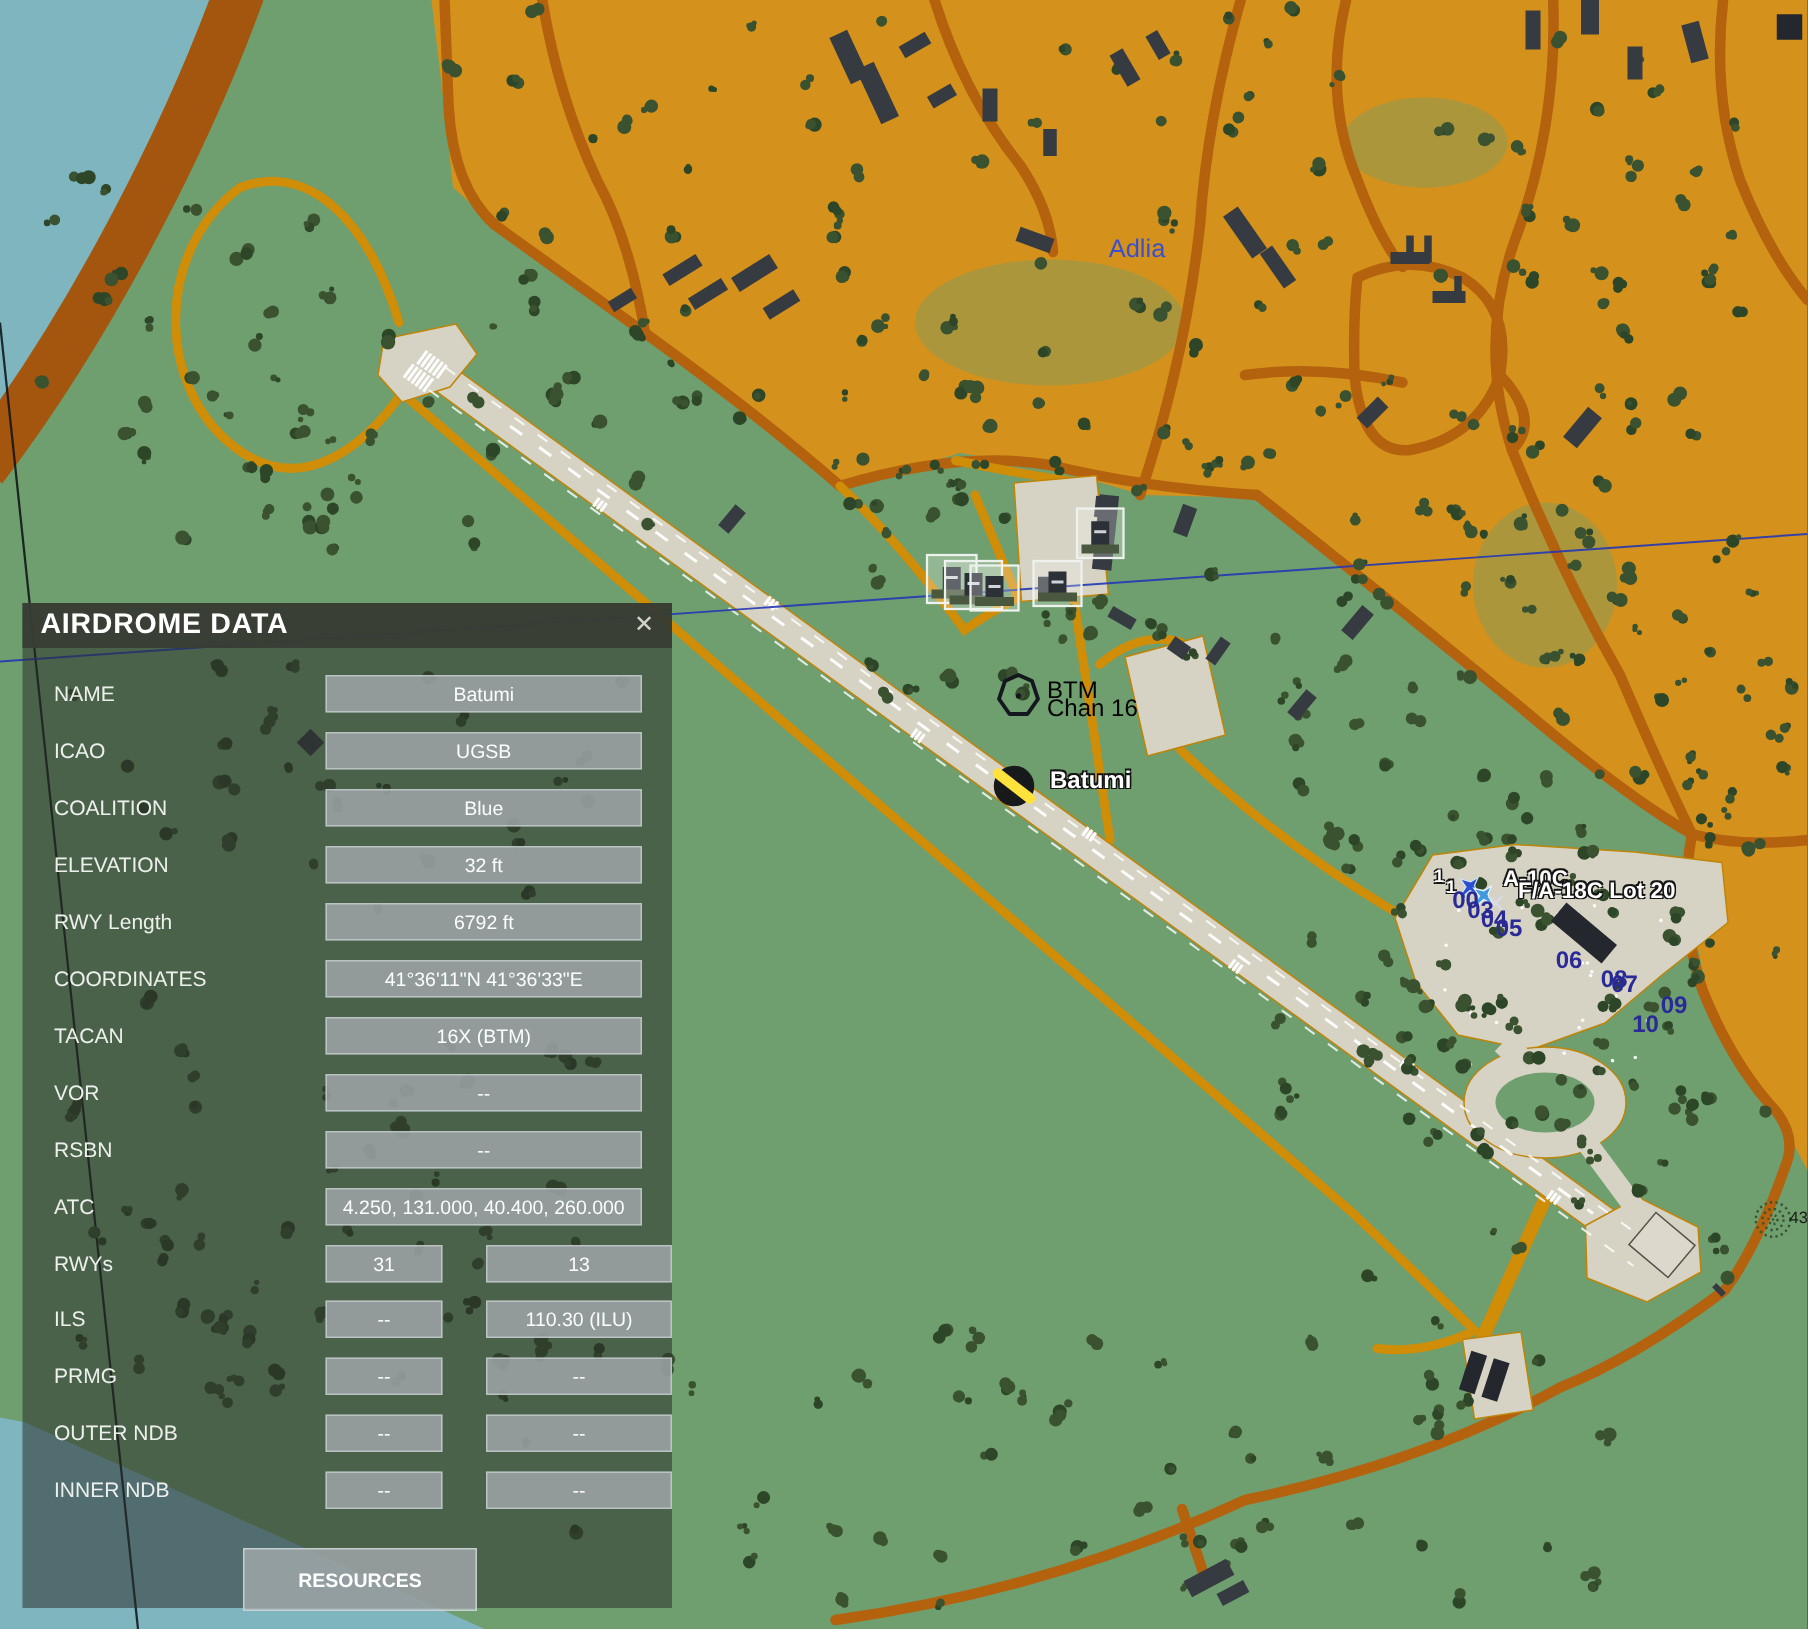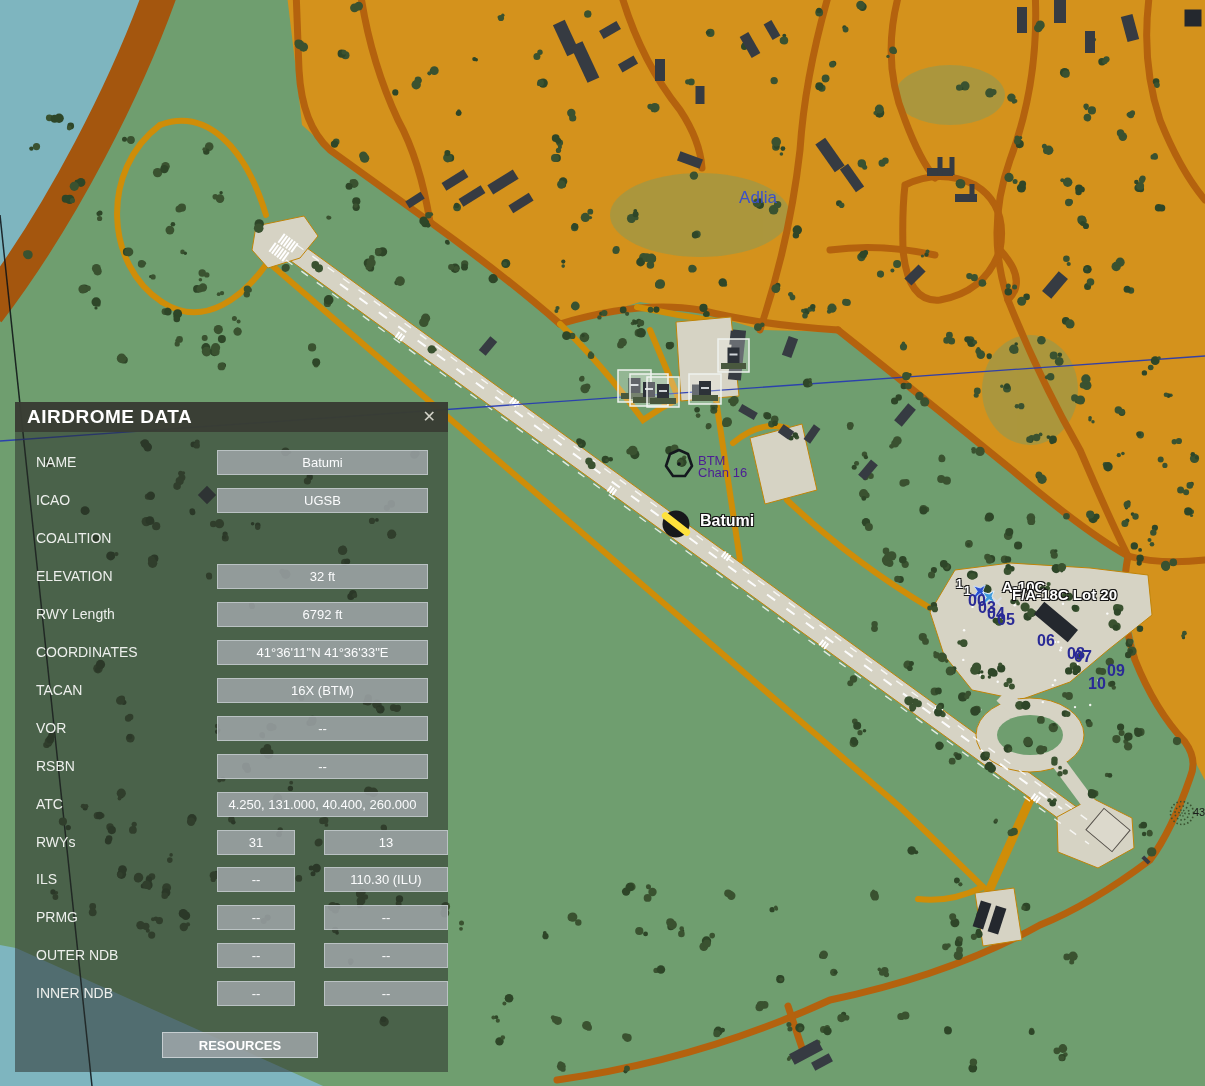--- a/index.html
+++ b/index.html
@@ -2,22 +2,22 @@
 <html><head>
 <meta charset="utf-8">
 <style>
   html,body{margin:0;padding:0;background:#222;}
   #stage{position:relative;width:1205px;height:1086px;overflow:hidden;
          font-family:"Liberation Sans",sans-serif;background:#6f9e6f;}
   #mapsvg{position:absolute;left:0;top:0;}
 
   
   .maplabel{position:absolute;white-space:nowrap;pointer-events:none;}
-  .town{color:#3a50cc;font-size:17px;margin-top:32px;}
-  .beacon-text{color:#4c1d95;font-size:13px;line-height:12px;}
+  .town{color:#3a50cc;font-size:17px;}
+  .beacon-text{color:#000000;font-size:16px;line-height:12px;}
   .outlined{color:#ffffff;font-weight:bold;
     text-shadow:-1px -1px 0 #141414,1px -1px 0 #141414,-1px 1px 0 #141414,1px 1px 0 #141414;}
   .airport-name{font-size:16px;}
   .unit-label{font-size:15px;}
   .group-count{font-size:12px;}
   .parking{color:#2a2a96;font-weight:bold;font-size:16px;transform:translate(-50%,-50%);}
   .grove-num{color:#1a1a1a;font-size:11px;}
 
   
   .panel{position:absolute;left:15px;top:402px;width:433px;height:670px;
@@ -30,21 +30,21 @@
   .frow{position:absolute;left:0;width:100%;height:25px;}
   .flabel{position:absolute;left:21px;top:0;height:25px;line-height:25px;
           color:#edefec;font-size:14px;}
   .vbox{position:absolute;top:0;height:25px;background:rgba(162,168,172,.82);
         border:1px solid rgba(214,220,224,.6);box-sizing:border-box;
         color:#fbfcfd;font-size:13px;display:flex;align-items:center;
         justify-content:center;white-space:nowrap;overflow:hidden;}
   .vbox.single{left:202px;width:211px;}
   .vbox.d1{left:202px;width:78px;}
   .vbox.d2{left:309px;width:124px;}
-  .res-btn{position:absolute;left:147px;top:630px;width:156px;height:26px;
+  .res-btn{position:absolute;left:147px;top:630px;width:156px;height:42px;
         background:rgba(162,168,172,.82);border:1px solid rgba(220,226,230,.7);
         box-sizing:border-box;color:#ffffff;font-weight:bold;font-size:13px;
         display:flex;align-items:center;justify-content:center;cursor:pointer;}
 </style>
 </head>
 <body>
 
 <div id="stage">
 
 <svg id="mapsvg" width="1205" height="1086" viewBox="0 0 1205 1086">
@@ -1606,20 +1606,21 @@
         <div class="frow" style="top: 48px;">
           <div class="flabel">NAME</div>
           <div class="vbox single">Batumi</div>
         </div>
         <div class="frow" style="top: 86px;">
           <div class="flabel">ICAO</div>
           <div class="vbox single">UGSB</div>
         </div>
         <div class="frow" style="top: 124px;">
           <div class="flabel">COALITION</div>
+          <div class="vbox single">Blue</div>
         </div>
         <div class="frow" style="top: 162px;">
           <div class="flabel">ELEVATION</div>
           <div class="vbox single">32 ft</div>
         </div>
         <div class="frow" style="top: 200px;">
           <div class="flabel">RWY Length</div>
           <div class="vbox single">6792 ft</div>
         </div>
         <div class="frow" style="top: 238px;">

